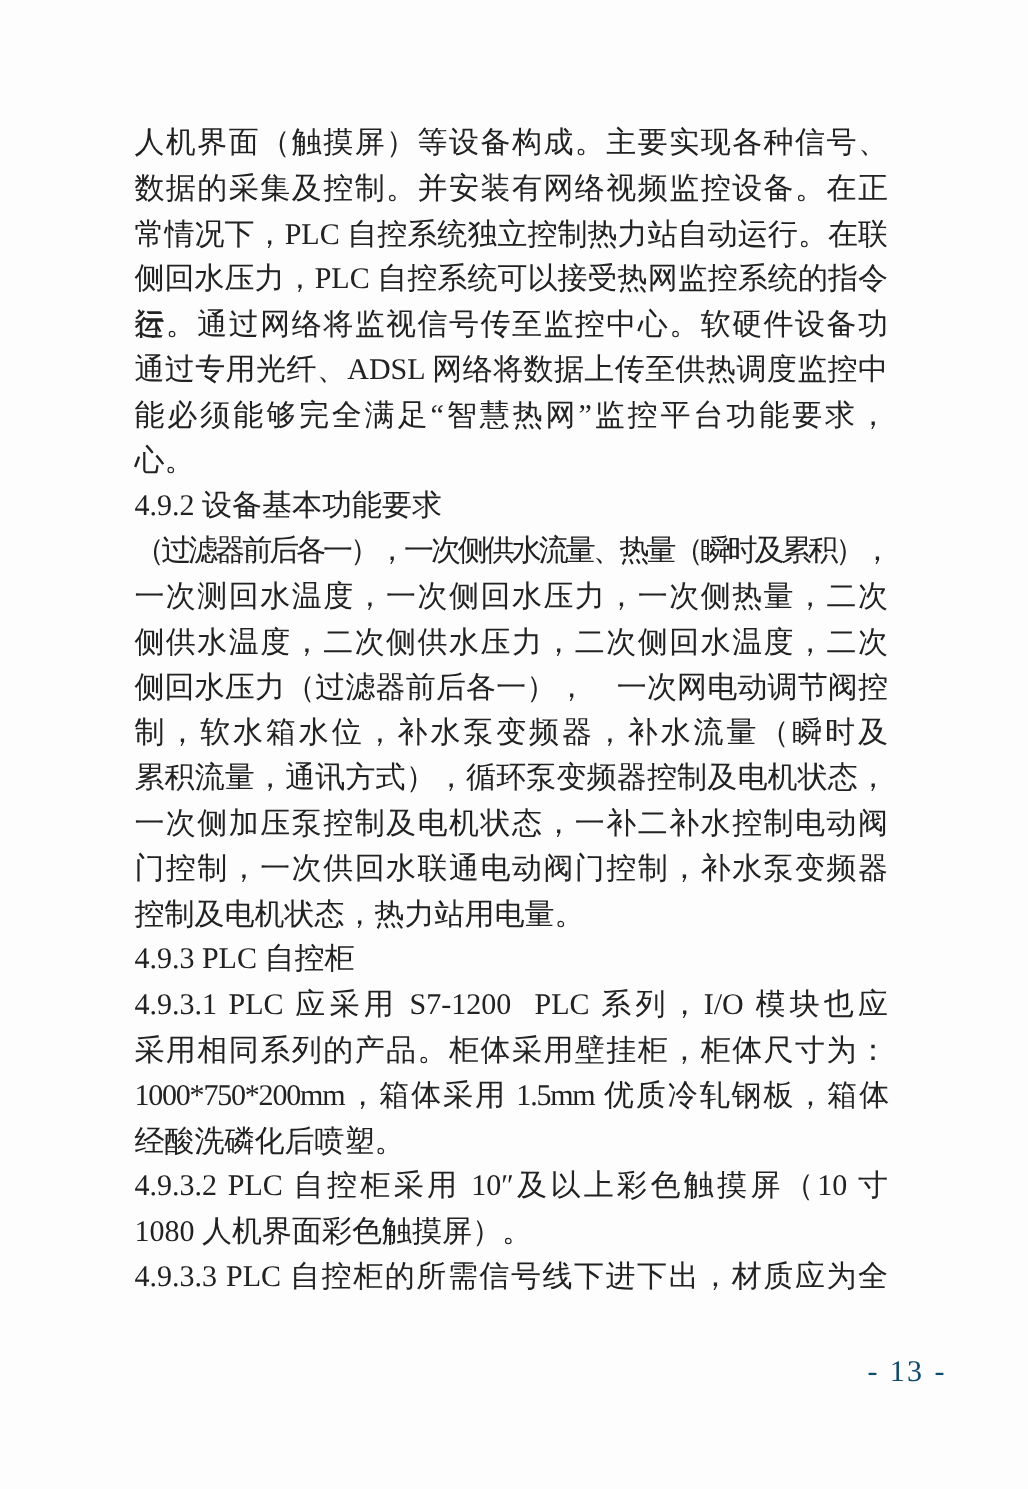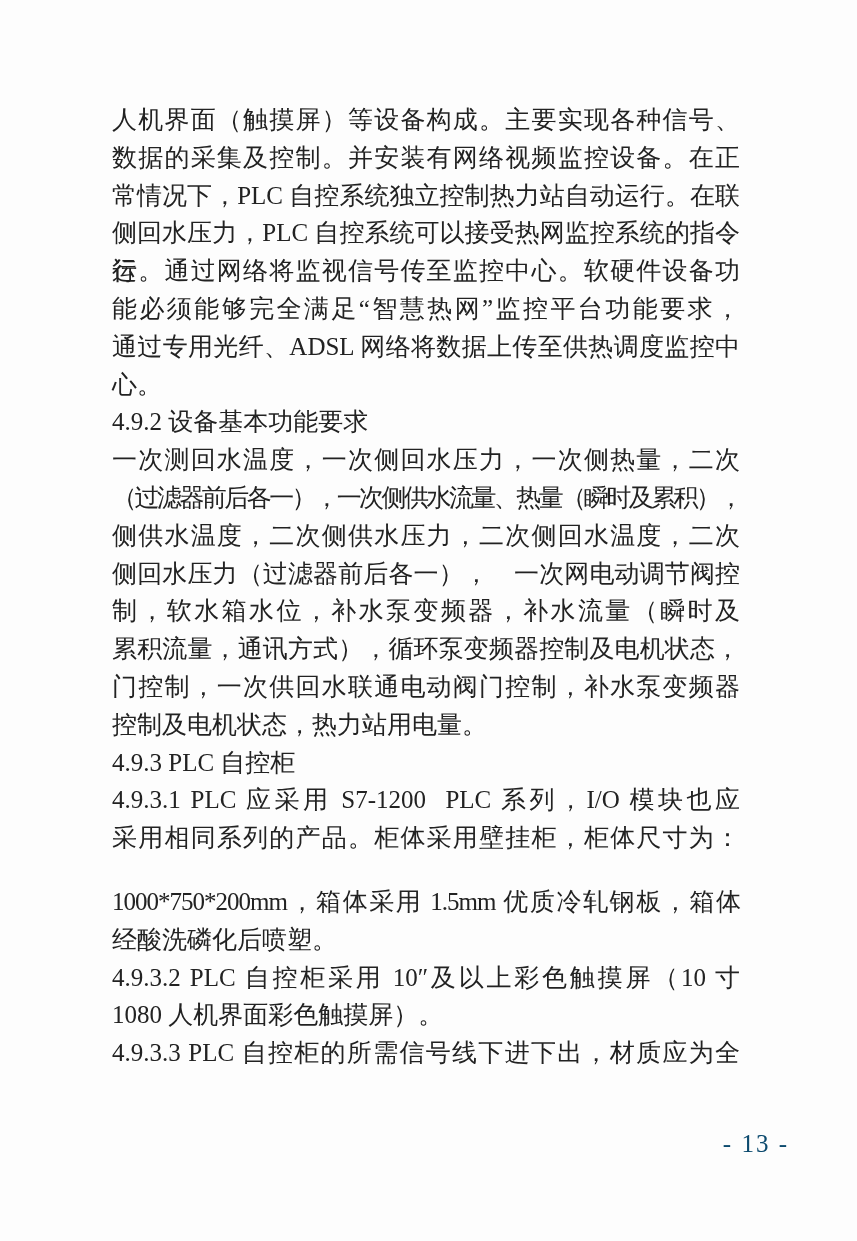--- a/index.html
+++ b/index.html
@@ -33,21 +33,20 @@
   }
   .ln.short {
     text-align: left;
     text-align-last: left;
   }
   .ln.xtight {
     letter-spacing: -3.5px;
   }
   .ln.tight {
     letter-spacing: -1px;
-    margin-top: 26px;
   }
   .pagenum {
     position: absolute;
     top: 1127px;
     right: 116px;
     font-size: 25px;
     line-height: 34px;
     color: #0c4a6e;
     letter-spacing: 2px;
   }
@@ -55,30 +54,31 @@
 </head>
 <body>
 
 <div class="sheet">
   <div class="textblock">
     <div class="ln">人机界面（触摸屏）等设备构成。主要实现各种信号、</div>
     <div class="ln">数据的采集及控制。并安装有网络视频监控设备。在正</div>
     <div class="ln">常情况下，PLC 自控系统独立控制热力站自动运行。在联</div>
     <div class="ln">侧回水压力，PLC 自控系统可以接受热网监控系统的指令运</div>
     <div class="ln">行。通过网络将监视信号传至监控中心。软硬件设备功</div>
+    <div class="ln">通过专用光纤、ADSL 网络将数据上传至供热调度监控中</div>
     <div class="ln">能必须能够完全满足“智慧热网”监控平台功能要求，</div>
-    <div class="ln">通过专用光纤、ADSL 网络将数据上传至供热调度监控中</div>
     <div class="ln short">心。</div>
     <div class="ln short">4.9.2 设备基本功能要求</div>
+    <div class="ln xtight">（过滤器前后各一），一次侧供水流量、热量（瞬时及累积），</div>
     <div class="ln">一次测回水温度，一次侧回水压力，一次侧热量，二次</div>
-    <div class="ln xtight">（过滤器前后各一），一次侧供水流量、热量（瞬时及累积），</div>
     <div class="ln">侧供水温度，二次侧供水压力，二次侧回水温度，二次</div>
     <div class="ln">侧回水压力（过滤器前后各一），　一次网电动调节阀控</div>
     <div class="ln">制，软水箱水位，补水泵变频器，补水流量（瞬时及</div>
     <div class="ln">累积流量，通讯方式），循环泵变频器控制及电机状态，</div>
+    <div class="ln">一次侧加压泵控制及电机状态，一补二补水控制电动阀</div>
     <div class="ln">门控制，一次供回水联通电动阀门控制，补水泵变频器</div>
     <div class="ln short">控制及电机状态，热力站用电量。</div>
     <div class="ln short">4.9.3 PLC 自控柜</div>
     <div class="ln">4.9.3.1 PLC 应采用 S7-1200  PLC 系列，I/O 模块也应</div>
     <div class="ln">采用相同系列的产品。柜体采用壁挂柜，柜体尺寸为：</div>
     <div class="ln tight">1000*750*200mm，箱体采用 1.5mm 优质冷轧钢板，箱体</div>
     <div class="ln short">经酸洗磷化后喷塑。</div>
     <div class="ln">4.9.3.2 PLC 自控柜采用 10″及以上彩色触摸屏（10 寸</div>
     <div class="ln short">1080 人机界面彩色触摸屏）。</div>
     <div class="ln">4.9.3.3 PLC 自控柜的所需信号线下进下出，材质应为全</div>

